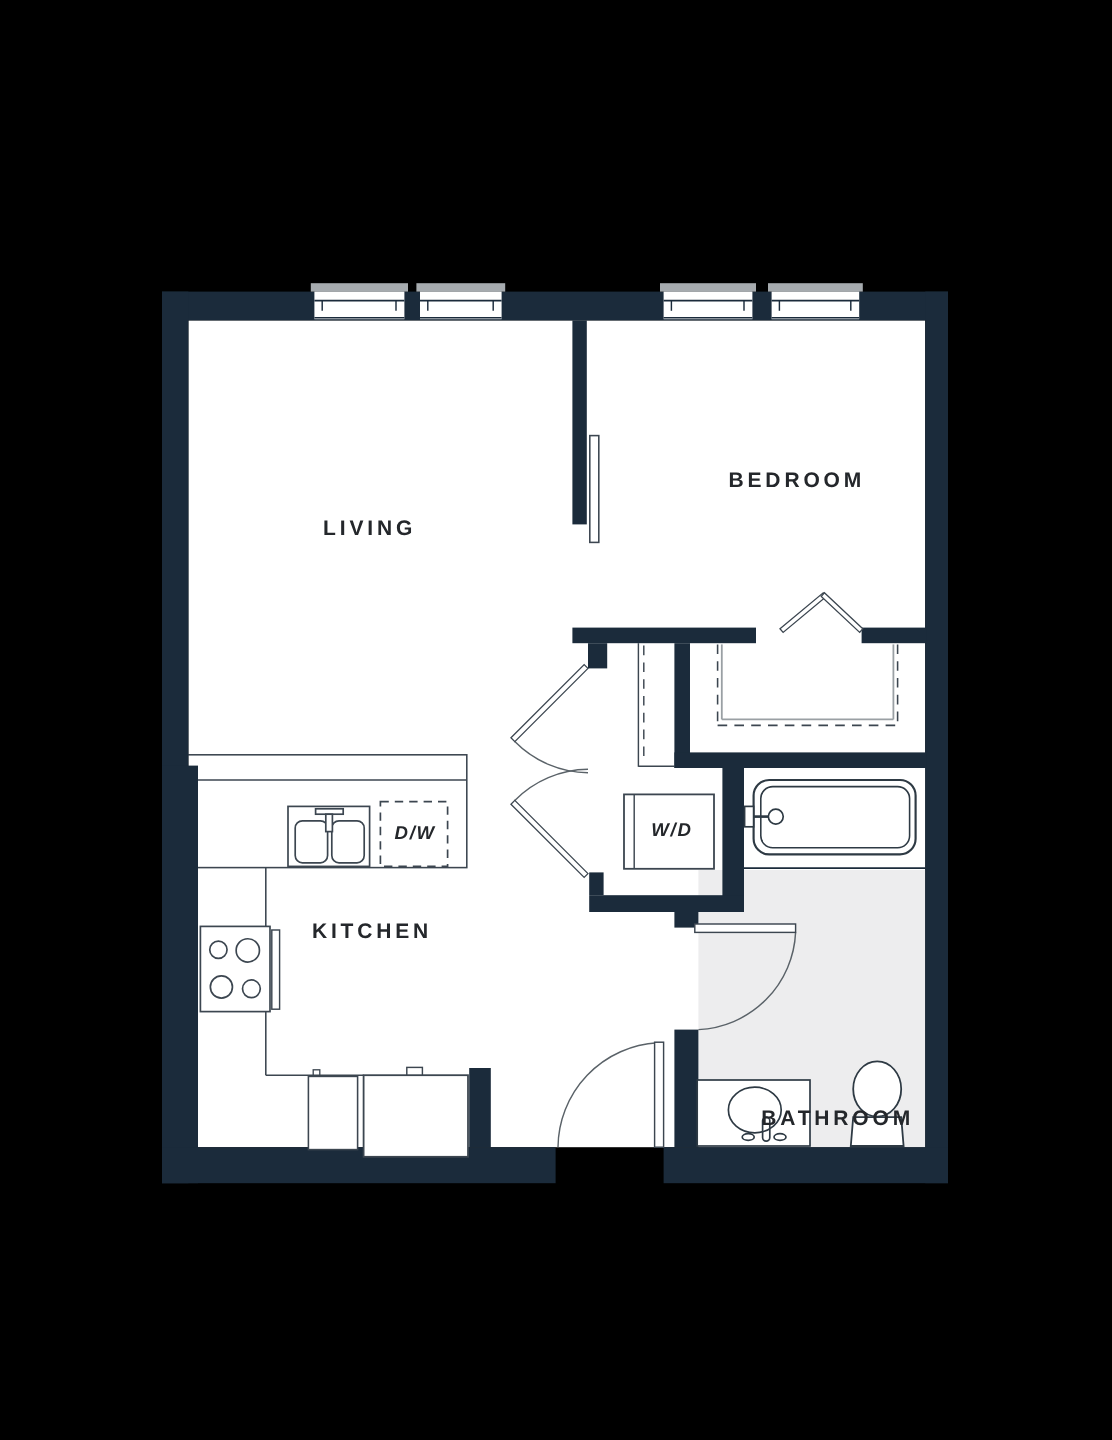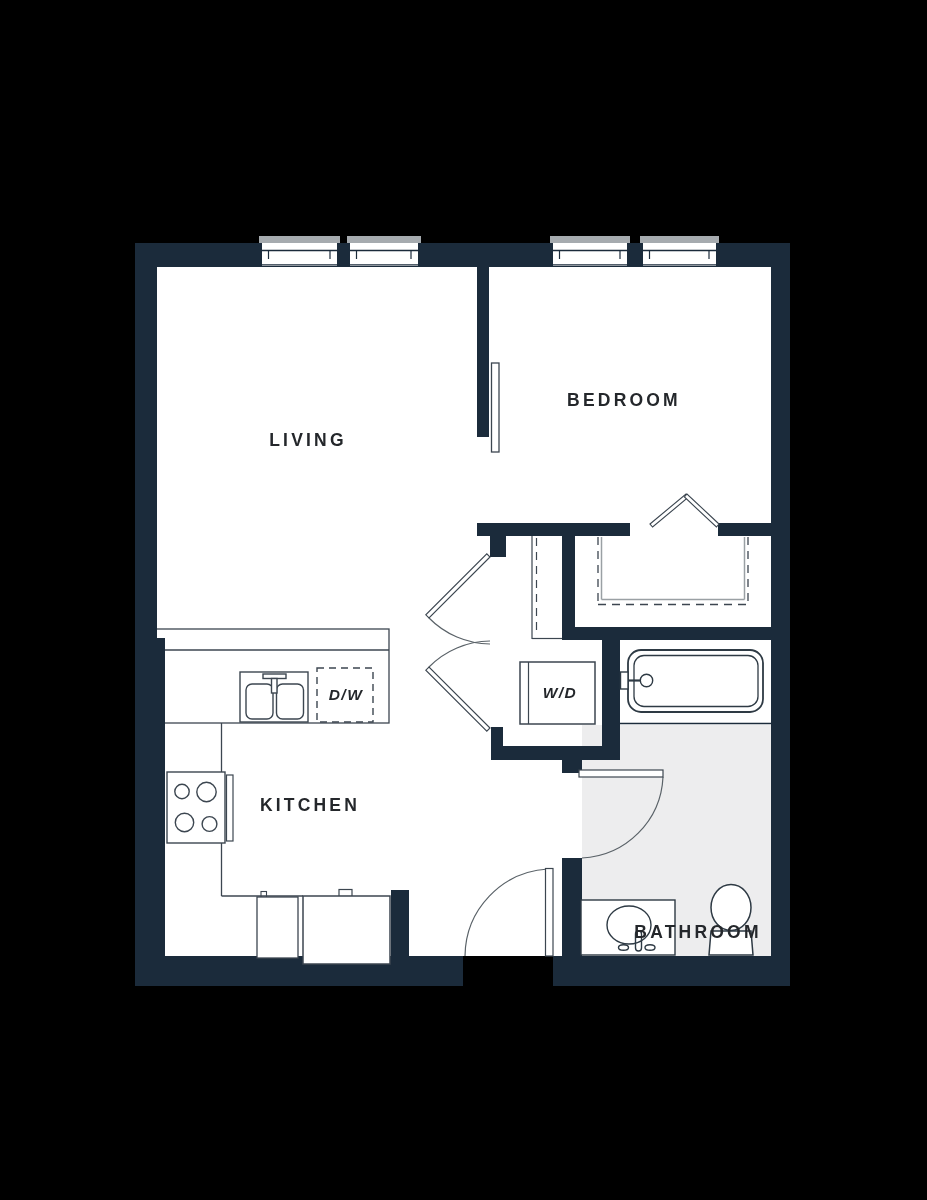--- a/index.html
+++ b/index.html
@@ -178,18 +178,18 @@
     <rect x="579" y="770" width="84" height="7" fill="#ffffff" stroke="#3c4650" stroke-width="1.2"></rect>
   </g>
 
   <g>
     <path d="M 465 956 A 88 88 0 0 1 548 869" fill="none" stroke="#5a6268" stroke-width="1.2"></path>
     <rect x="545.5" y="868.5" width="7.5" height="87.5" fill="#ffffff" stroke="#3c4650" stroke-width="1.2"></rect>
   </g>
 </svg>
 
   <div class="room-label" style="left:308px;top:440px;">LIVING</div>
-  <div class="room-label" style="left:624px;top:400px;">BEDROOM</div>
-  <div class="room-label" style="left:310px;top:805px;">KITCHEN</div>
+  <div class="room-label" style="left:664px;top:400px;">BEDROOM</div>
+  <div class="room-label" style="left:310px;top:776px;">KITCHEN</div>
   <div class="room-label" style="left:698px;top:884px;margin-top:48px;">BATHROOM</div>
   <div class="appl-label" style="left:560px;top:693px;">W/D</div>
   <div class="appl-label" style="left:346px;top:695px;">D/W</div>
 </div>
 
 </body></html>

